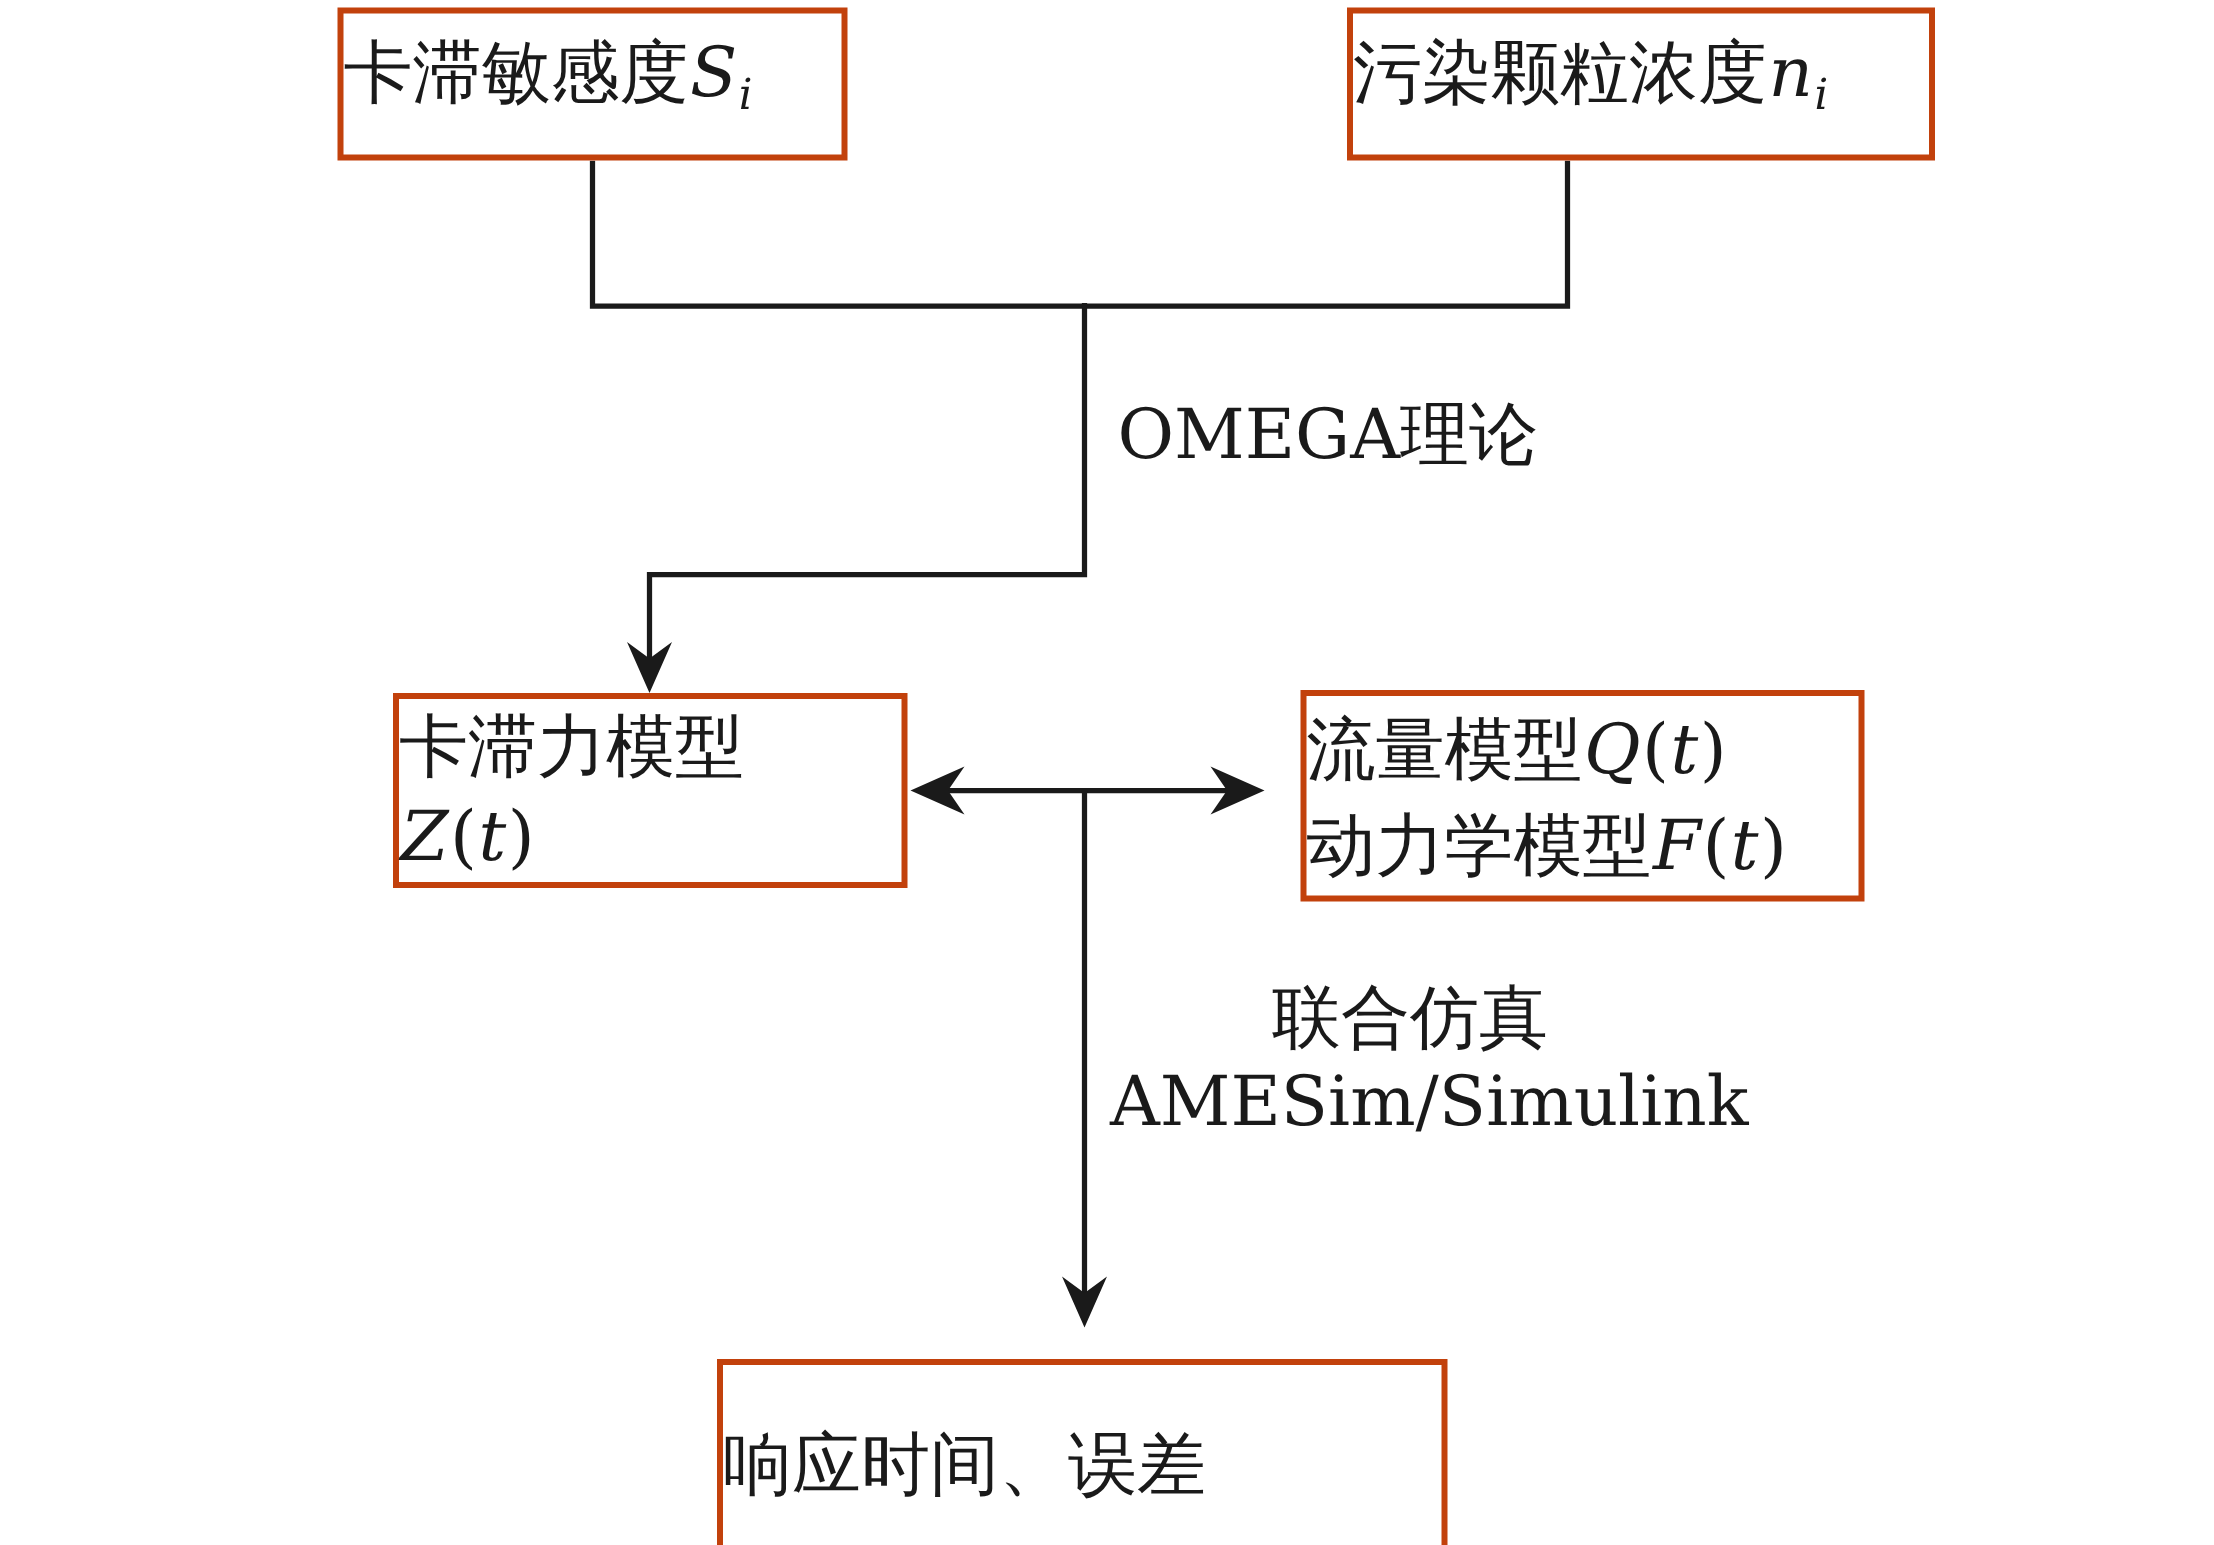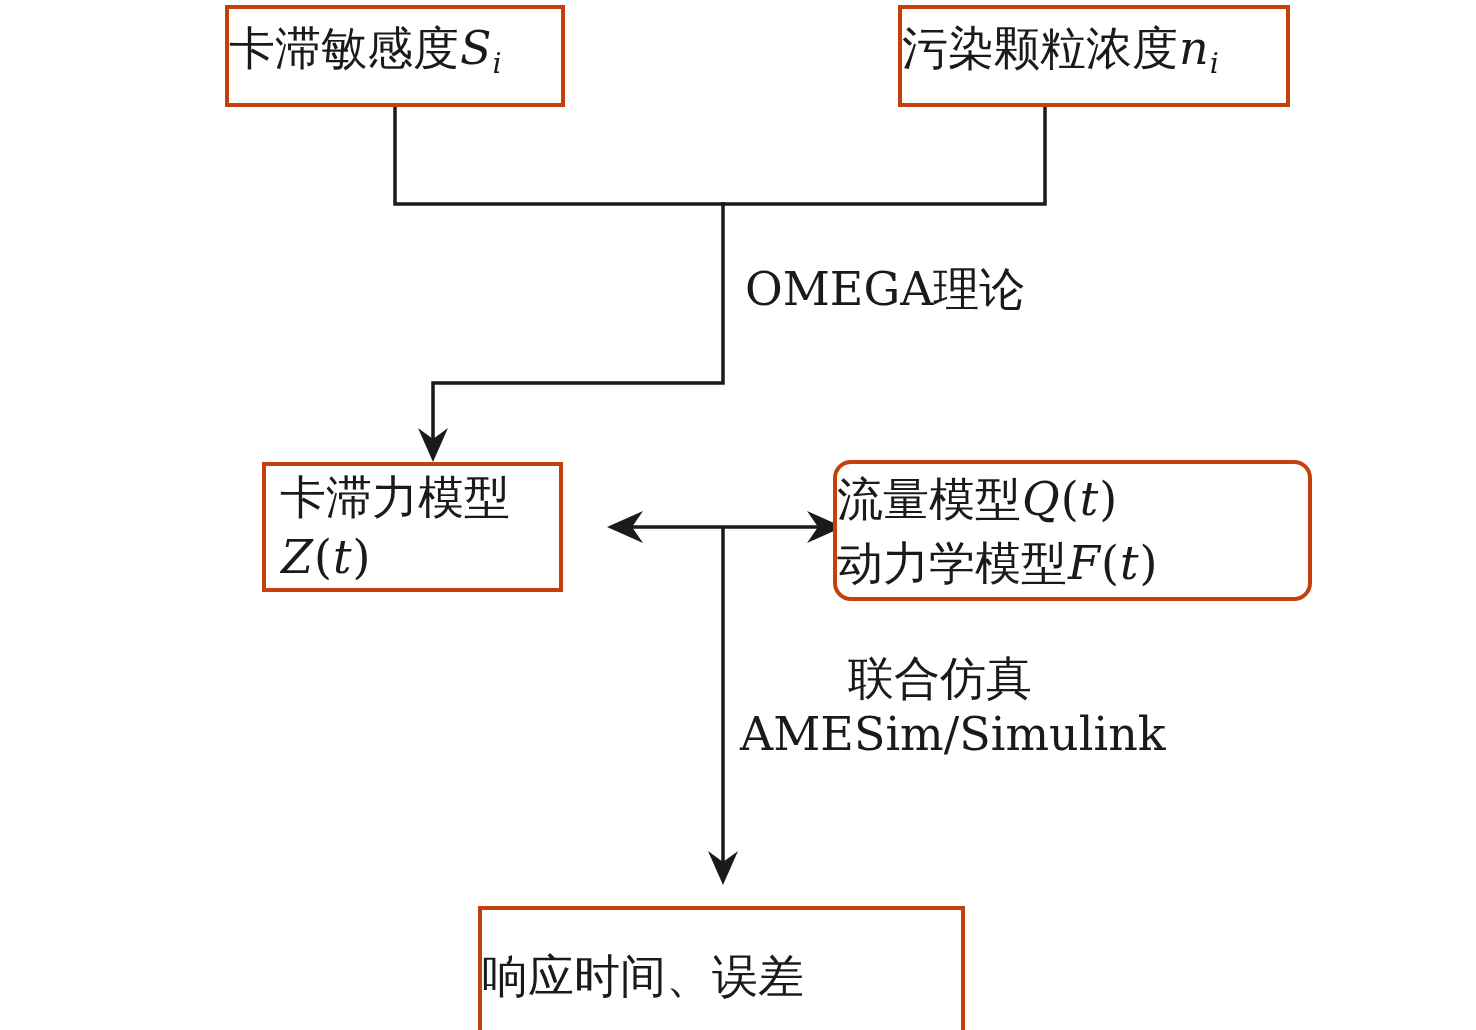--- a/index.html
+++ b/index.html
@@ -29,22 +29,22 @@
     line-height: 62px;
     white-space: nowrap;
     text-align: center;
     z-index: 2;
   }
   .box .line { white-space: nowrap; }
   .v { font-style: italic; padding: 0 1px; }
   .sub { font-style: italic; font-size: 0.62em; vertical-align: -0.3em; }
   #box-a { left: 225px; top: 5px;   width: 340px; height: 102px; }
   #box-b { left: 850px; top: 5px;   width: 392px; height: 102px; margin-left: 48px; }
-  #box-c { left: 262px; top: 462px; width: 301px; height: 130px; line-height: 60px; padding-left: 14px; }
-  #box-d { left: 833px; top: 460px; width: 479px; height: 141px; line-height: 64px; border-radius: 18px; }
+  #box-c { left: 262px; top: 462px; width: 343px; height: 130px; line-height: 60px; }
+  #box-d { left: 867px; top: 460px; width: 376px; height: 141px; line-height: 64px; }
   #box-e { left: 478px; top: 885px; width: 487px; height: 140px; line-height: 64px; margin-top: 21px; }
   .float-label {
     position: absolute;
     font-size: 46px;
     line-height: 56px;
     white-space: nowrap;
     z-index: 2;
   }
   #label-omega { left: 745px; top: 261px; }
   #label-cosim { left: 740px; top: 650px; width: 400px; text-align: center; }

